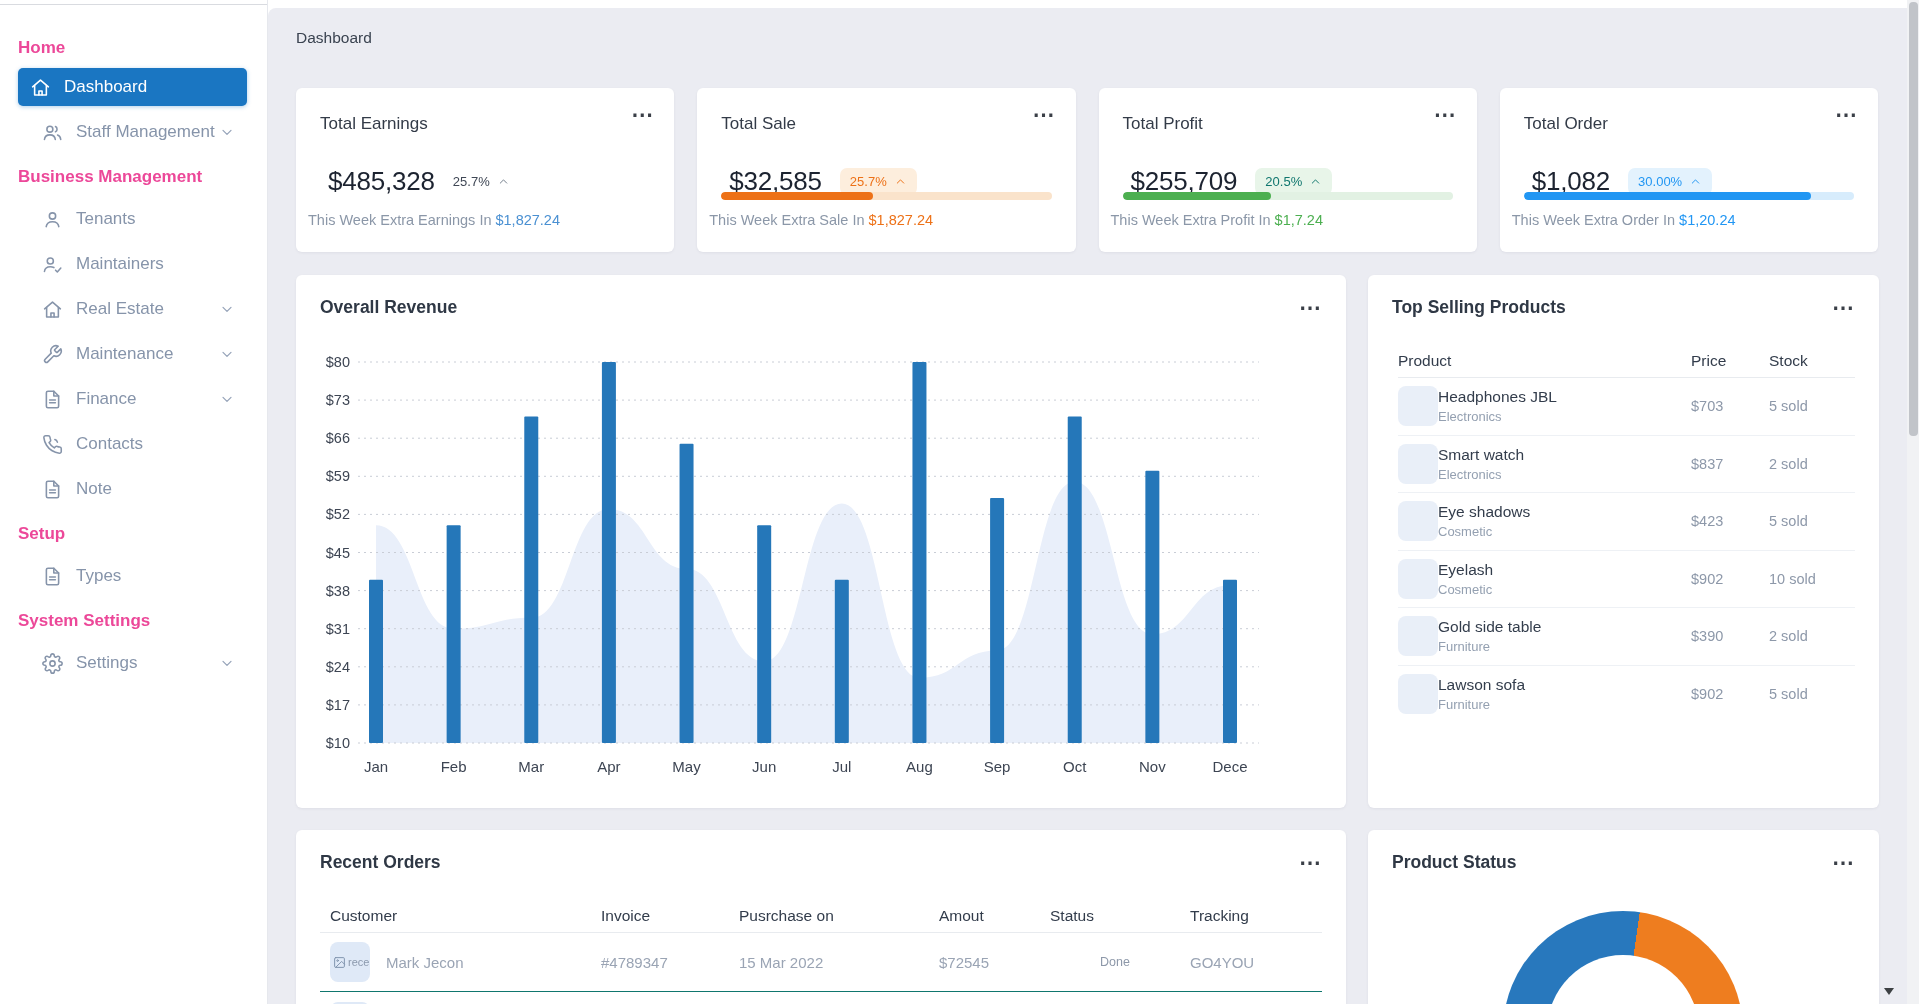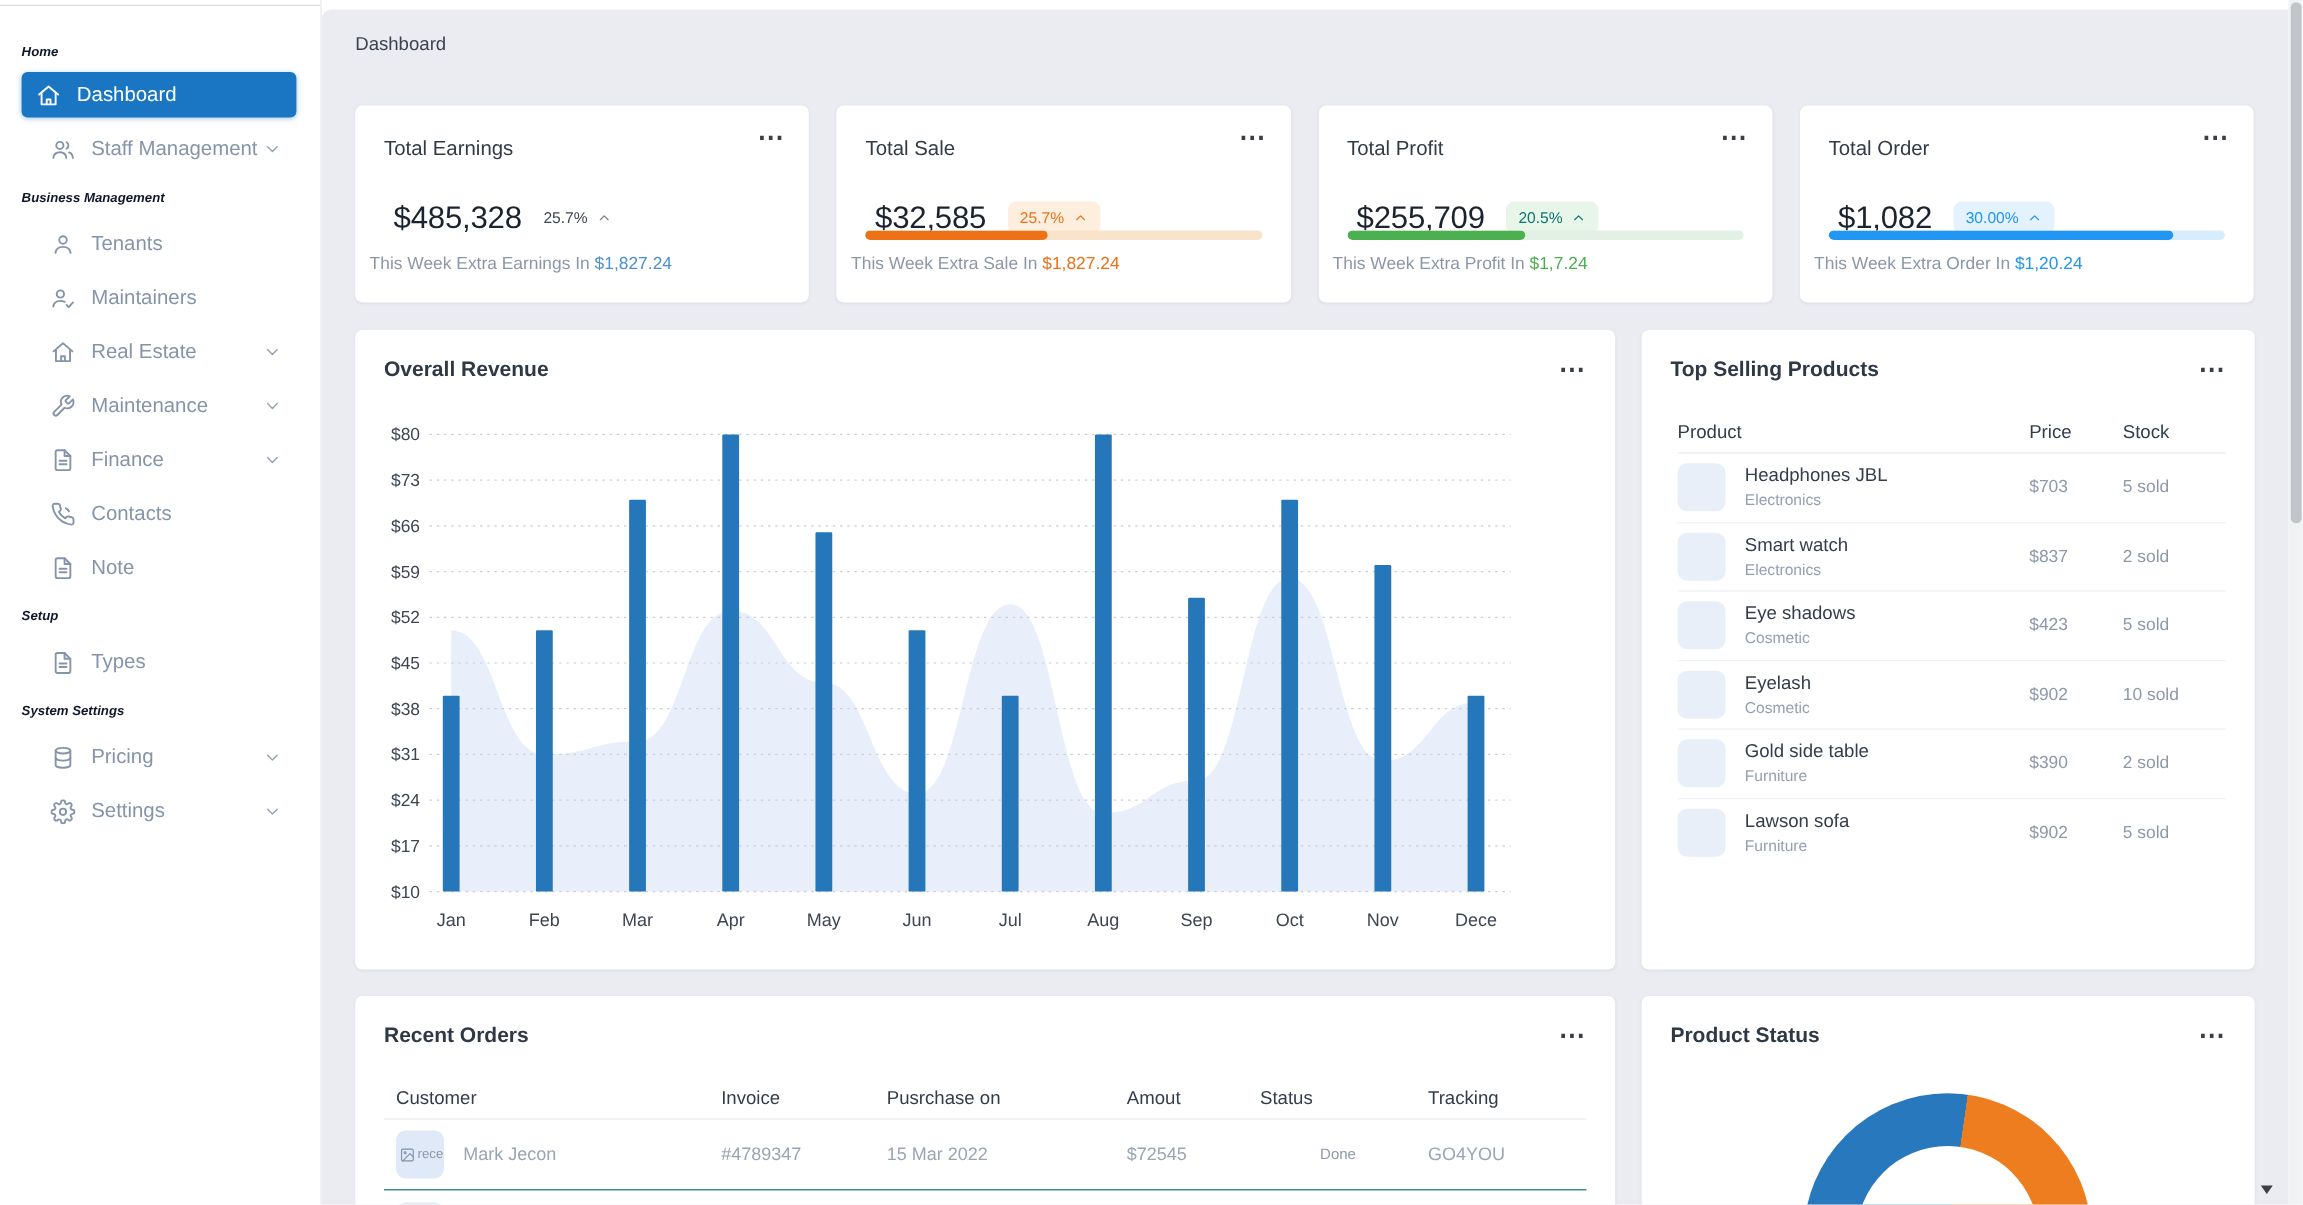--- a/index.html
+++ b/index.html
@@ -4,21 +4,21 @@
 <style>
   * { margin:0; padding:0; box-sizing:border-box; }
   html,body { width:1919px; height:1004px; overflow:hidden; background:#ffffff;
     font-family:"Liberation Sans","DejaVu Sans",sans-serif; }
   .screen { position:relative; width:1919px; height:1004px; background:#fff; }
 
   
   .sidebar { position:absolute; left:0; top:0; width:268px; height:1004px; background:#fff;
     border-right:1px solid #e6e8ed; padding-top:28px; z-index:2; }
   .side-topline { position:absolute; top:4px; left:0; width:100%; height:1px; background:#d9dbe0; }
-  .side-heading { margin:12px 0 10px; padding-left:18px; font-size:11px; font-weight:bold; color:#0f172a;font-style:italic; }
+  .side-heading { margin:12px 0 10px; padding-left:18px; font-size:17px; font-weight:bold; color:#ec4899; }
   .side-heading:first-child { margin-top:10px; }
   .side-item { height:45px; display:flex; align-items:center; padding-left:42px; color:#8694aa;
     font-size:17px; cursor:pointer; }
   .side-item .ic { display:inline-flex; width:21px; height:21px; margin-right:13px; flex:0 0 auto; }
   .side-item .ic svg { width:21px; height:21px; }
   .side-item .chev { display:inline-flex; width:16px; height:16px; margin-left:auto; margin-right:32px; color:#94a2b8; }
   .side-item .chev svg { width:16px; height:16px; }
   .side-item.active { background:#1a76c2; color:#fff; height:38px; margin:3.5px 20px 3.5px 18px;
     border-radius:5px; padding-left:12px; box-shadow:0 1px 4px rgba(26,118,194,.35); }
 
@@ -57,21 +57,21 @@
 
   
   .products-card { left:1100px; top:267px; width:511px; height:533px; }
   .pt-head { position:absolute; left:30px; right:24px; top:70px; height:33px; display:grid;
     grid-template-columns:1fr 78px 86px; align-items:center; border-bottom:1px solid #e8ebef;
     font-size:15.5px; color:#323c4b; }
   .pt-rows { position:absolute; left:30px; right:24px; top:103px; }
   .pt-row { height:57.5px; display:grid; grid-template-columns:1fr 78px 86px; align-items:center;
     border-bottom:1px solid #eef1f5; }
   .pt-row:last-child { border-bottom:none; }
-  .p-cell { display:flex; align-items:center; gap:16px; }
+  .p-cell { display:flex; align-items:center; }
   .thumb { width:40px; height:40px; border-radius:8px; background:#e9eff8; flex:0 0 auto; }
   .p-name { font-size:15.5px; color:#333d4c; }
   .p-cat { font-size:13px; color:#94a0b1; margin-top:3px; }
   .p-gray { font-size:14.5px; color:#8d98a9; }
 
   
   .orders-card { left:28px; top:822px; width:1050px; height:320px; overflow:hidden; }
   .or-head { position:absolute; left:24px; right:24px; top:70px; height:33px; display:grid;
     grid-template-columns:271px 138px 200px 111px 140px 1fr; align-items:center;
     border-bottom:1px solid #e8ebef; font-size:15.5px; color:#323c4b; }
@@ -223,35 +223,20 @@
           <span class="ic">
             <svg viewBox="0 0 24 24" fill="none" stroke="currentColor" stroke-width="1.8" stroke-linecap="round" stroke-linejoin="round">
               <path d="M13.5 2.5H6.8A1.8 1.8 0 0 0 5 4.3v15.4a1.8 1.8 0 0 0 1.8 1.8h10.4a1.8 1.8 0 0 0 1.8-1.8V8z"></path>
               <path d="M13.5 2.5V8H19"></path>
               <path d="M8.7 12.5h6.6M8.7 15.8h6.6"></path>
             </svg>
           </span>
           <span>Types</span>
         </div>
         <div class="side-heading">System Settings</div>
-        <div class="side-item">
-          <span class="ic">
-            <svg viewBox="0 0 24 24" fill="none" stroke="currentColor" stroke-width="1.8" stroke-linecap="round" stroke-linejoin="round">
-              <ellipse cx="12" cy="5.2" rx="7" ry="2.7"></ellipse>
-              <path d="M5 5.2v13.6c0 1.5 3.1 2.7 7 2.7s7-1.2 7-2.7V5.2"></path>
-              <path d="M5 12c0 1.5 3.1 2.7 7 2.7s7-1.2 7-2.7"></path>
-            </svg>
-          </span>
-          <span>Pricing</span>
-          <span class="chev">
-            <svg viewBox="0 0 24 24" fill="none" stroke="currentColor" stroke-width="1.8" stroke-linecap="round" stroke-linejoin="round">
-              <path d="M6 9.5l6 6 6-6"></path>
-            </svg>
-          </span>
-        </div>
         <div class="side-item">
           <span class="ic">
             <svg viewBox="0 0 24 24" fill="none" stroke="currentColor" stroke-width="1.8" stroke-linecap="round" stroke-linejoin="round">
               <circle cx="12" cy="12" r="3"></circle>
               <path d="M19.4 15a1.65 1.65 0 0 0 .33 1.82l.06.06a2 2 0 0 1 0 2.83 2 2 0 0 1-2.83 0l-.06-.06a1.65 1.65 0 0 0-1.82-.33 1.65 1.65 0 0 0-1 1.51V21a2 2 0 0 1-2 2 2 2 0 0 1-2-2v-.09A1.65 1.65 0 0 0 9 19.4a1.65 1.65 0 0 0-1.82.33l-.06.06a2 2 0 0 1-2.83 0 2 2 0 0 1 0-2.83l.06-.06a1.65 1.65 0 0 0 .33-1.82 1.65 1.65 0 0 0-1.51-1H3a2 2 0 0 1-2-2 2 2 0 0 1 2-2h.09A1.65 1.65 0 0 0 4.6 9a1.65 1.65 0 0 0-.33-1.82l-.06-.06a2 2 0 0 1 0-2.83 2 2 0 0 1 2.83 0l.06.06a1.65 1.65 0 0 0 1.82.33H9a1.65 1.65 0 0 0 1-1.51V3a2 2 0 0 1 2-2 2 2 0 0 1 2 2v.09a1.65 1.65 0 0 0 1 1.51 1.65 1.65 0 0 0 1.82-.33l.06-.06a2 2 0 0 1 2.83 0 2 2 0 0 1 0 2.83l-.06.06a1.65 1.65 0 0 0-.33 1.82V9a1.65 1.65 0 0 0 1.51 1H21a2 2 0 0 1 2 2 2 2 0 0 1-2 2h-.09a1.65 1.65 0 0 0-1.51 1z"></path>
             </svg>
           </span>
           <span>Settings</span>
           <span class="chev">
             <svg viewBox="0 0 24 24" fill="none" stroke="currentColor" stroke-width="1.8" stroke-linecap="round" stroke-linejoin="round">

